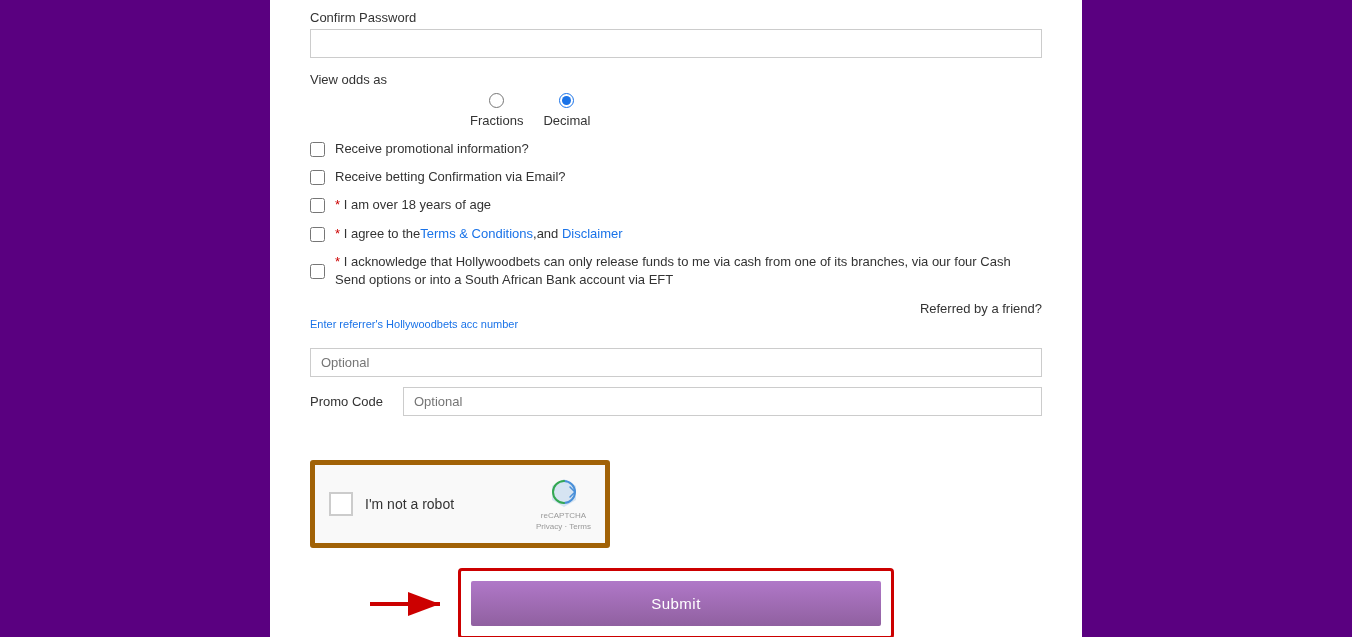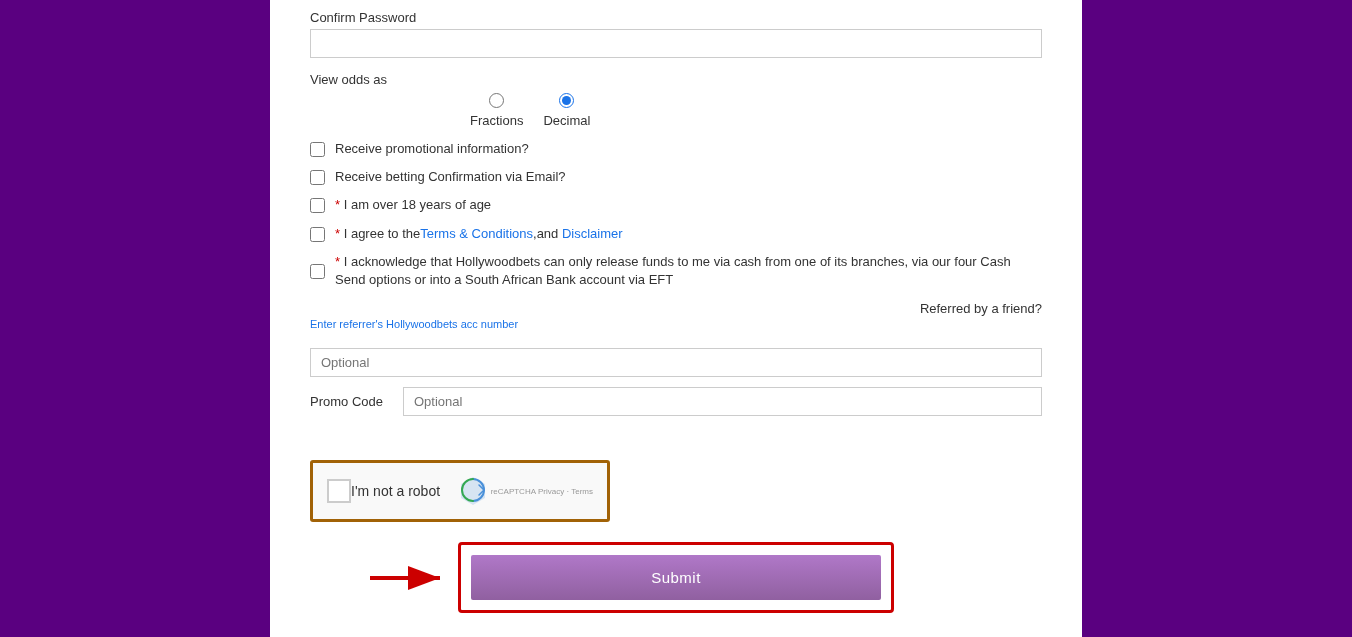--- a/index.html
+++ b/index.html
@@ -183,21 +183,22 @@
       background: #fff;
     }
 
     .captcha-section {
       margin-bottom: 20px;
     }
 
     .captcha-box {
       display: flex;
       align-items: center;
-      border: 3px solid #a16207;
+      gap: 12px;
+      border: 5px solid #a16207;
       width: 300px;
       padding: 12px 14px;
       background: #f9f9f9;
       border-radius: 3px;
       margin-top: 44px;
     }
 
     .captcha-checkbox {
       width: 24px;
       height: 24px;
@@ -208,21 +209,21 @@
     }
 
     .captcha-text {
       font-size: 14px;
       color: #333;
       flex: 1;
     }
 
     .captcha-logo-area {
       display: flex;
-      flex-direction: row;
+      flex-direction: column;
       align-items: center;
       gap: 2px;
     }
 
     .captcha-logo-icon {
       width: 32px;
       height: 32px;
     }
 
     .captcha-recaptcha-text {

